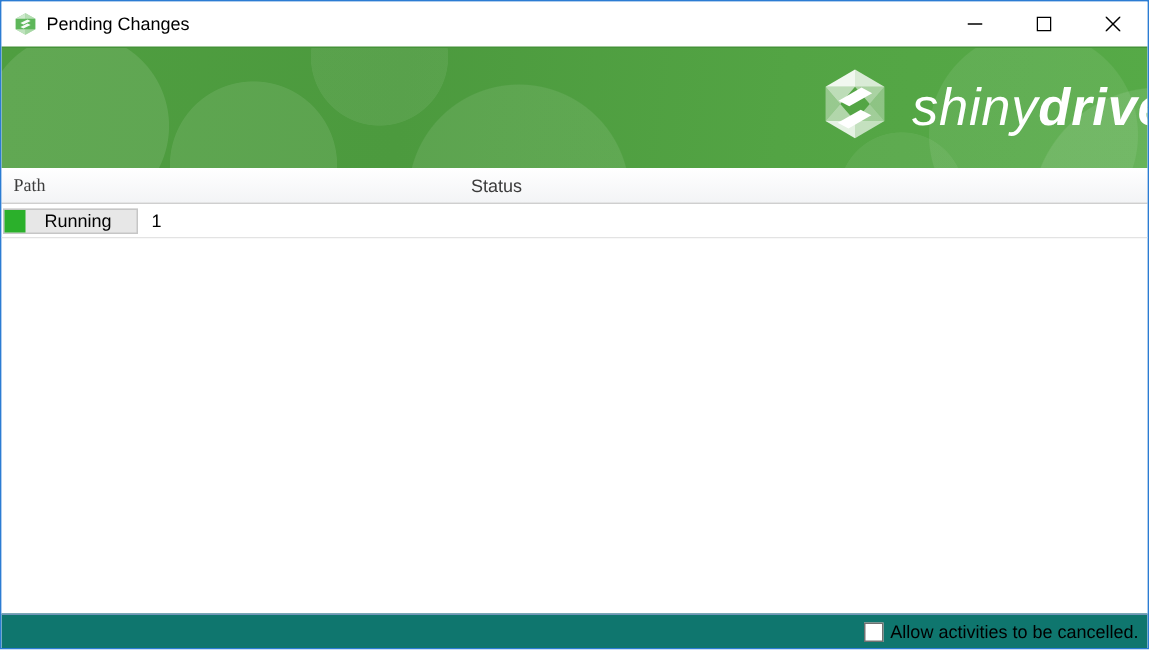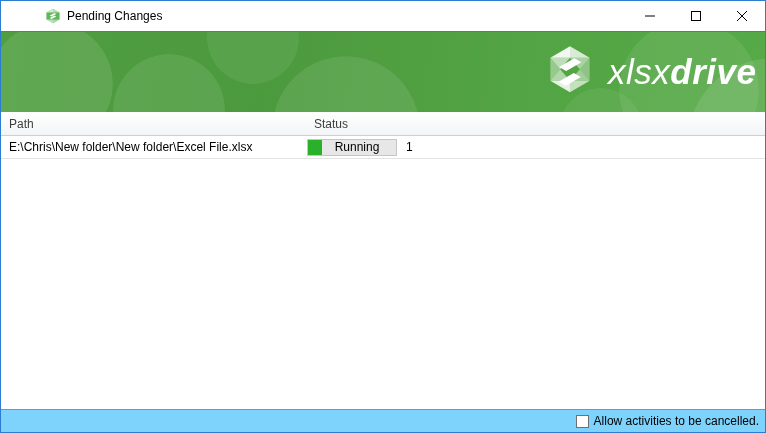--- a/index.html
+++ b/index.html
@@ -12,21 +12,21 @@
     border: 1px solid #2b7cd3;
     background: #fff;
     overflow: hidden;
     display: flex; flex-direction: column;
   }
 
   
   .titlebar {
     height: 30px; flex: 0 0 30px;
     background: #ffffff;
-    display: flex; align-items: center; padding-left: 36px;
+    display: flex; align-items: center;
   }
   .titlebar-icon { width: 16px; height: 16px; margin: 0 6px 0 8px; flex: 0 0 16px; }
   .titlebar-title { font-size: 12px; color: #000; line-height: 30px; }
   .window-controls { margin-left: auto; display: flex; height: 30px; }
   .win-btn {
     width: 46px; height: 30px;
     display: flex; align-items: center; justify-content: center;
     cursor: default;
   }
 
@@ -68,21 +68,21 @@
     font-size: 12px; color: #3c3c3c;
     align-items: center;
   }
   .grid-row {
     display: flex; height: 23px;
     background: #ffffff;
     border-bottom: 1px solid #e3e3e3;
     font-size: 12px; color: #000;
     align-items: center;
   }
-  .col-path     { width: 305px; flex: 0 0 305px; padding-left: 8px; overflow: hidden; white-space: nowrap; }
+  .col-path     { width: 305px; flex: 0 0 305px; padding-left: 8px; overflow: hidden; white-space: nowrap; font-family: Liberation Serif, serif; }
   .col-action   { width: 228px; flex: 0 0 228px; padding-left: 8px; overflow: hidden; white-space: nowrap; }
   .col-status   { width: 89px;  flex: 0 0 89px;  padding-left: 8px; overflow: visible; white-space: nowrap; position: relative; }
   .col-attempts { flex: 1 1 auto; padding-left: 0; white-space: nowrap; }
   .grid-row .col-status { padding-left: 0; }
   .grid-row .col-attempts { padding-left: 11px; }
 
   .status-progress {
     position: relative; margin-left: 1px;
     width: 90px; height: 17px;
     background: #e7e7e7;
@@ -98,21 +98,21 @@
     text-align: center; padding-left: 10px;
     font-size: 12px; color: #000;
   }
 
   .list-empty { flex: 1 1 auto; background: #ffffff; }
 
   
   .statusbar {
     flex: 0 0 23px; height: 23px;
     border-top: 1px solid #7096b8;
-    background: #7dd3fc;
+    background: #0f766e;
     display: flex; align-items: center; justify-content: flex-end;
     padding-right: 6px;
   }
   .cancel-check {
     appearance: none; -webkit-appearance: none;
     width: 13px; height: 13px;
     border: 1px solid #707070; background: #fff;
     margin-right: 5px; flex: 0 0 13px;
   }
   .cancel-label { font-size: 12px; color: #000; }
@@ -163,34 +163,33 @@
         <polygon points="14,29 32,50 14,71" fill="#ffffff" opacity="0.40"></polygon>
         <polygon points="86,29 68,50 86,71" fill="#ffffff" opacity="0.34"></polygon>
         <polygon points="14,71 32,50 50,71" fill="#ffffff" opacity="0.55"></polygon>
         <polygon points="86,71 68,50 50,71" fill="#ffffff" opacity="0.45"></polygon>
         <polygon points="14,71 50,71 50,92" fill="#ffffff" opacity="0.85"></polygon>
         <polygon points="86,71 50,71 50,92" fill="#ffffff" opacity="0.66"></polygon>
         <polygon points="30,46 58,30 71,37 43,53" fill="#ffffff"></polygon>
         <polygon points="70,64 42,80 29,73 57,57" fill="#ffffff"></polygon>
       </svg>
       <div class="brand-text">
-        <span class="brand-light">xlsx</span><span class="brand-bold">drive</span>
+        <span class="brand-light">shiny</span><span class="brand-bold">drive</span>
         
       </div>
     </div>
   </div>
 
   <div class="grid">
     <div class="grid-header">
       <div class="col-path">Path</div>
       <div class="col-status">Status</div>
     </div>
 
     <div class="grid-row">
-      <div class="col-path">E:\Chris\New folder\New folder\Excel File.xlsx</div>
       <div class="col-status">
         <div class="status-progress">
           <div class="status-progress-fill" style="width: 16%; background: rgb(43, 176, 43);"></div>
           <div class="status-progress-label">Running</div>
         </div>
       </div>
       <div class="col-attempts">1</div>
     </div>
   </div>
 

